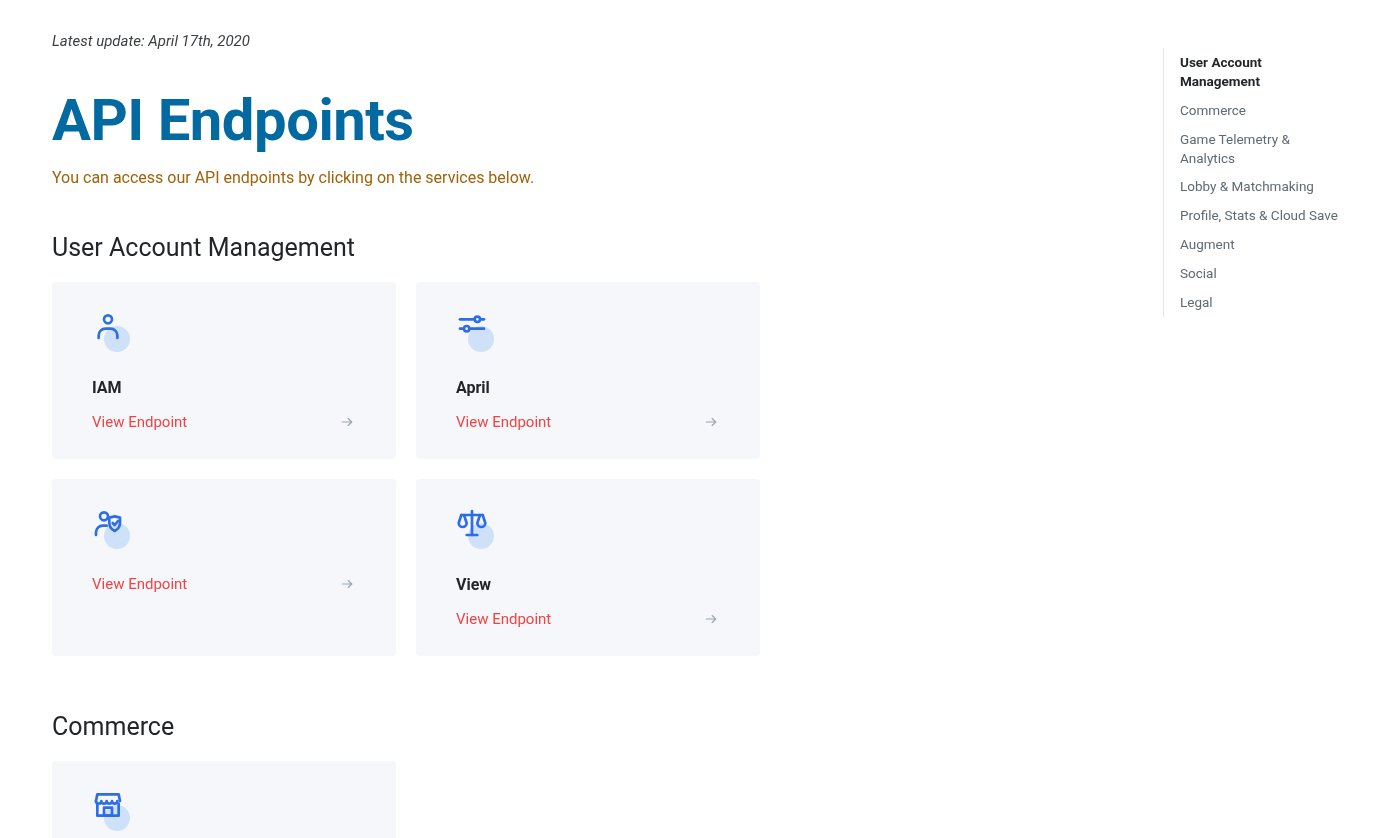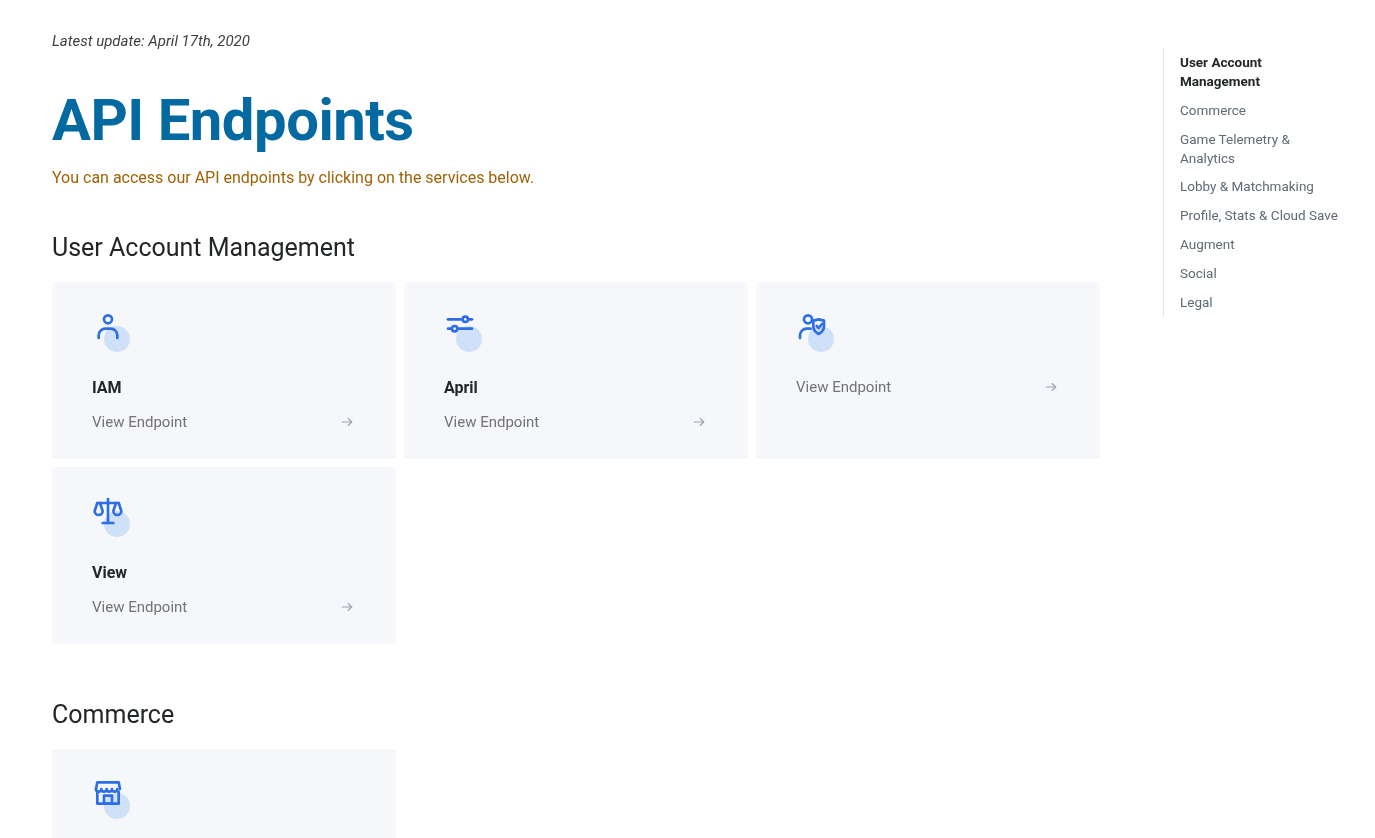--- a/index.html
+++ b/index.html
@@ -35,21 +35,21 @@
   }
   .section-title {
     font-size: 25px;
     font-weight: 400;
     color: #232628;
     margin-bottom: 20px;
   }
   .card-grid {
     display: flex;
     flex-wrap: wrap;
-    gap: 8px;
+    gap: 20px;
     margin-bottom: 56px;
   }
   .card {
     width: 344px;
     background: #f5f7fa;
     border-radius: 4px;
     padding: 28px 40px 28px 40px;
     display: flex;
     flex-direction: column;
   }
@@ -83,21 +83,21 @@
     margin-bottom: 16px;
   }
   .card-link {
     display: flex;
     justify-content: space-between;
     align-items: center;
     cursor: pointer;
   }
   .card-link-text {
     font-size: 15px;
-    color: #737373;
+    color: #ef4444;
   }
   .arrow-icon {
     color: #9aa4b0;
     width: 18px;
     height: 14px;
     flex-shrink: 0;
   }
   .toc {
     position: absolute;
     top: 48px;

